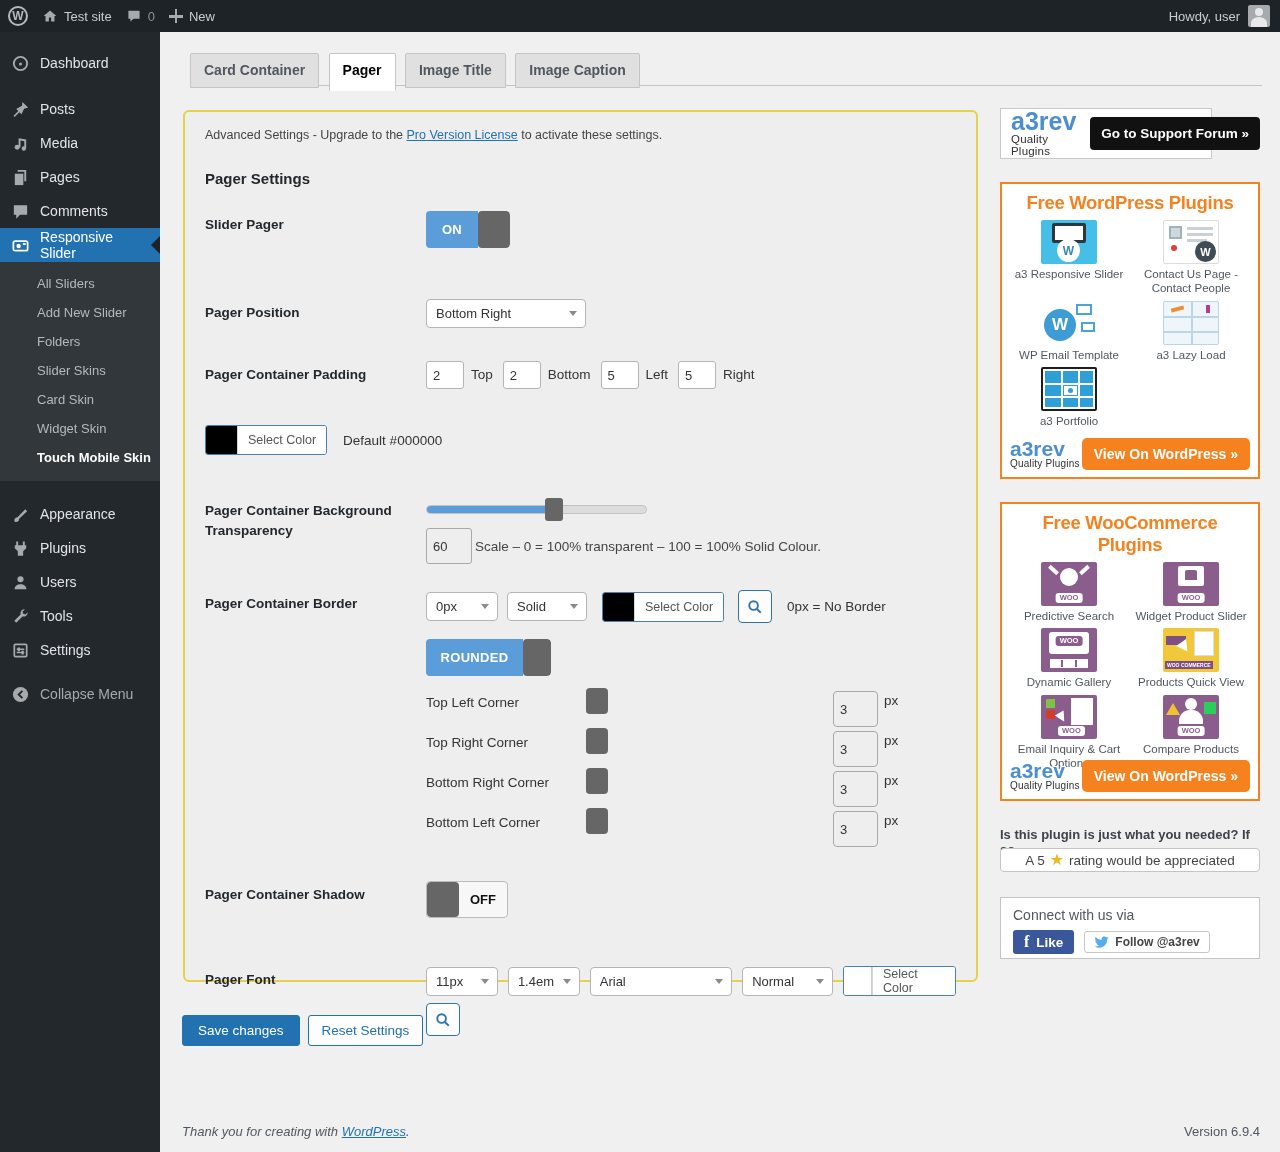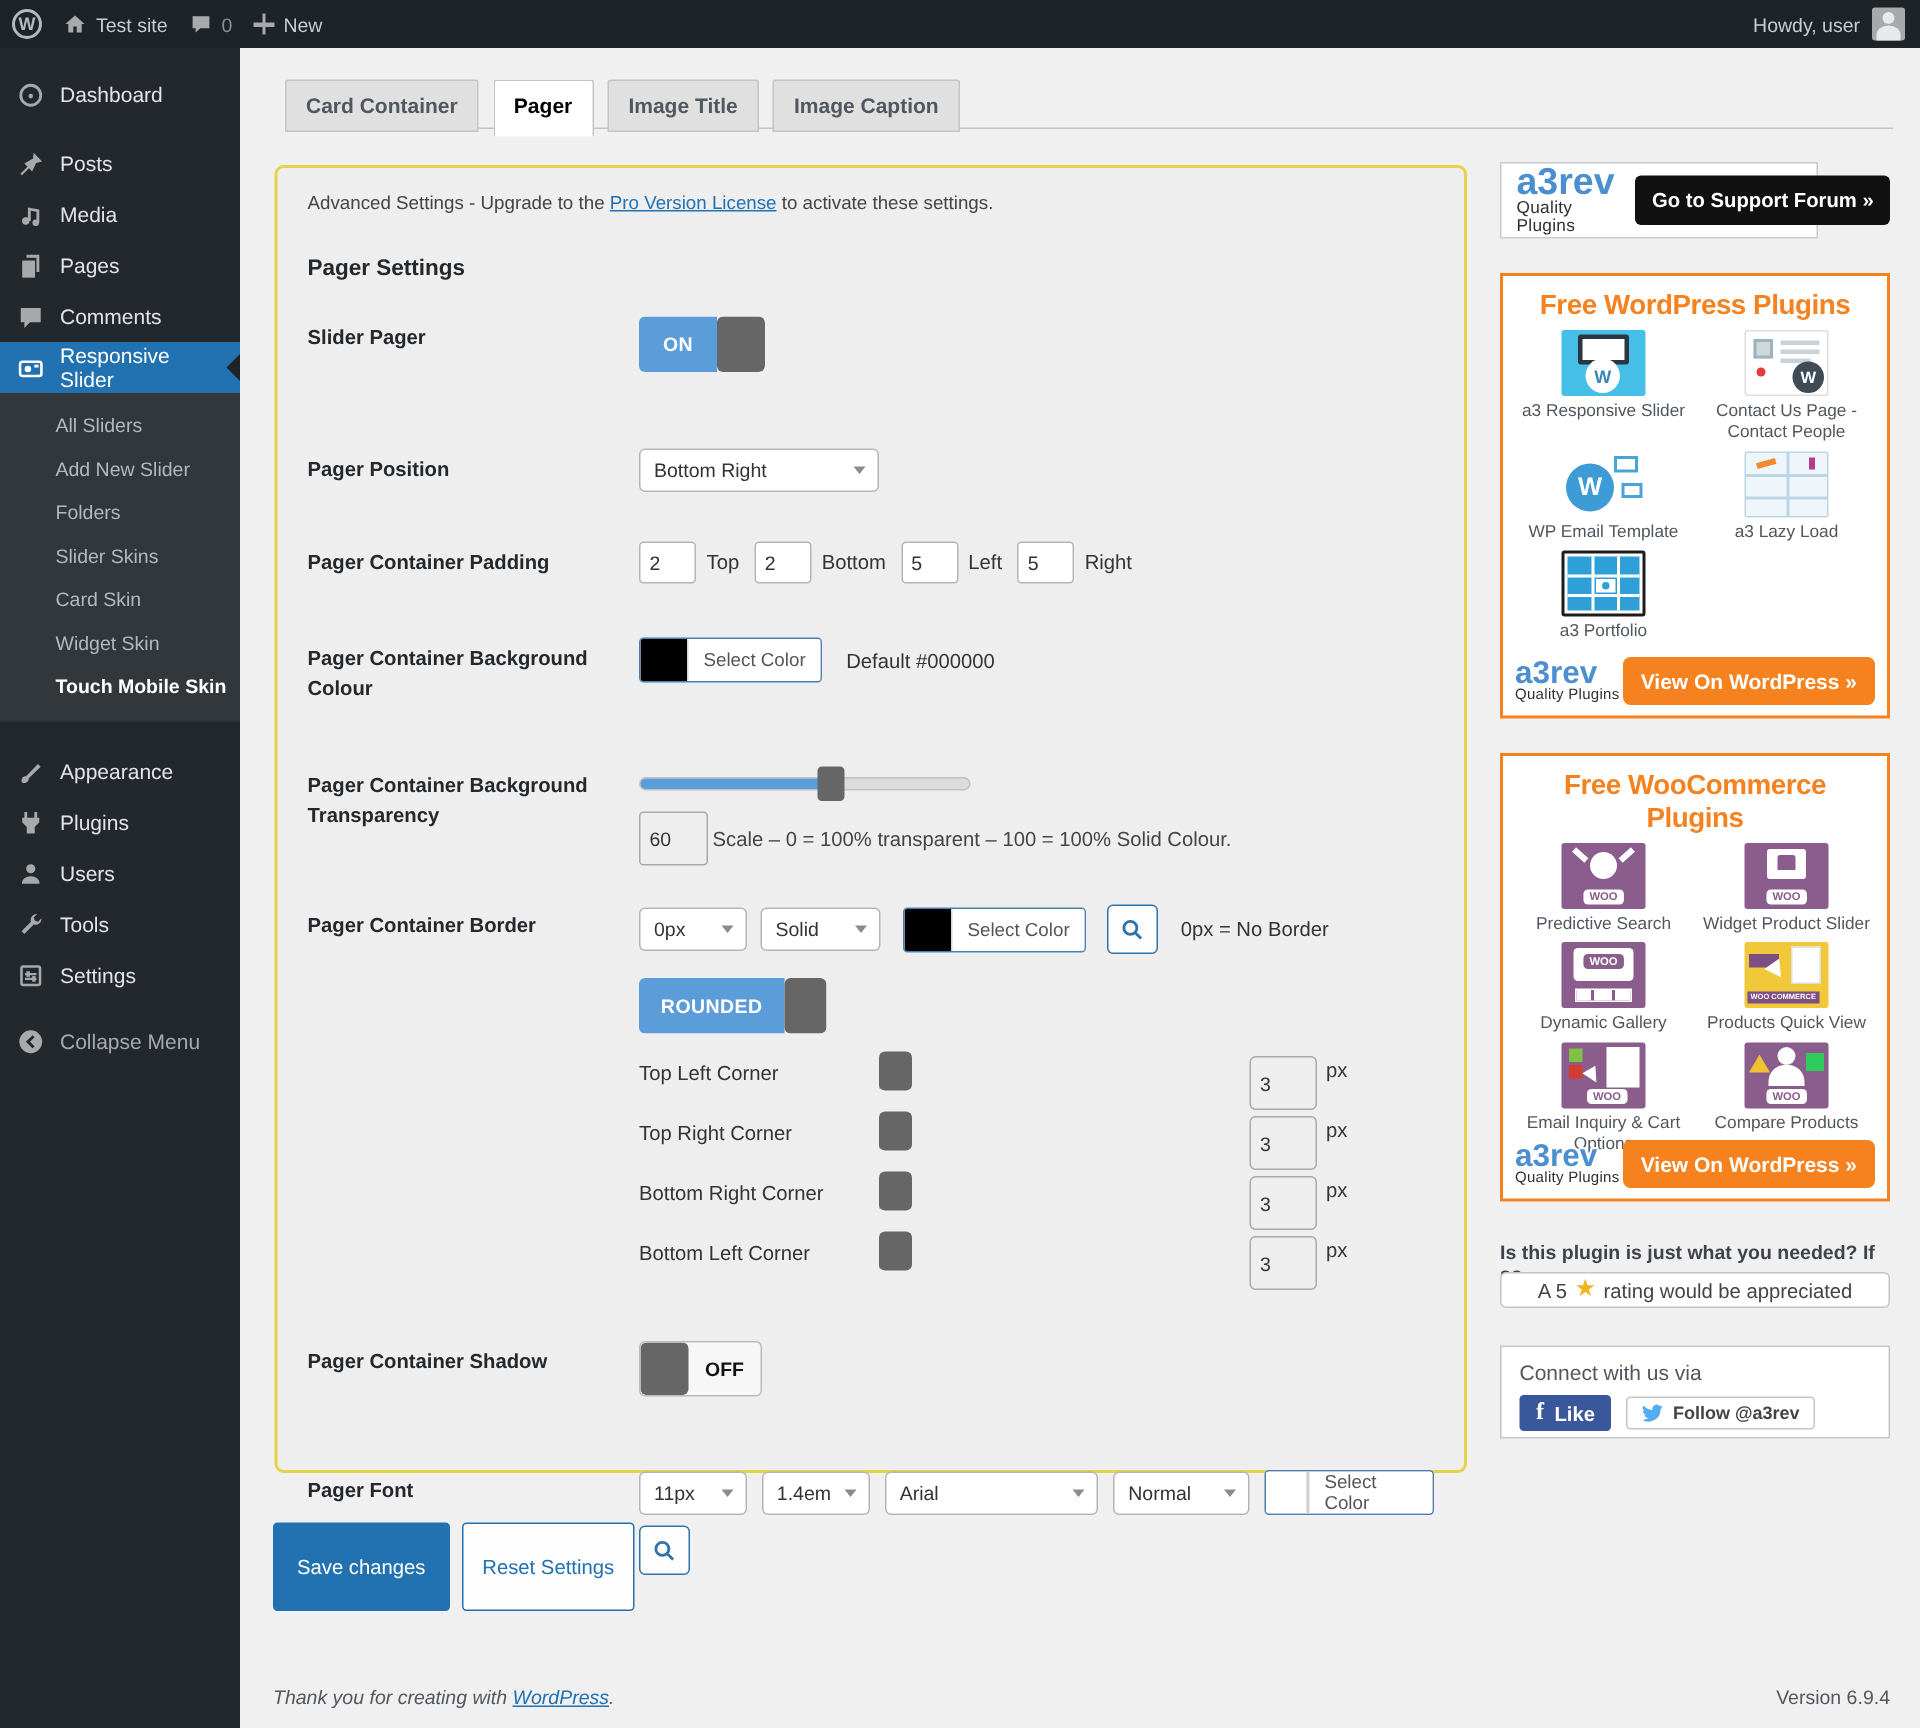--- a/index.html
+++ b/index.html
@@ -99,21 +99,21 @@
   .hint{font-size:13.5px;color:#333}
 
   .corner-row{display:flex;align-items:flex-start;height:40px}
   .corner-lab{width:160px;flex:0 0 160px;font-size:13.5px;color:#333;padding-top:4px}
   .corner-slider-wrap{width:223px;padding-top:4px}
   .corner-in{margin-left:24px}
   .px{font-size:13.5px;color:#333;margin-left:6px;padding-top:2px}
 
   
   .actions{position:absolute;left:22px;top:983px;display:flex;gap:8px}
-  .btn-primary{background:#2271b1;border:1px solid #2271b1;color:#fff;font-size:13.5px;padding:21px 15px;border-radius:3px;cursor:pointer;font-family:inherit}
+  .btn-primary{background:#2271b1;border:1px solid #2271b1;color:#fff;font-size:13.5px;padding:7px 15px;border-radius:3px;cursor:pointer;font-family:inherit}
   .btn-secondary{background:#fdfdfd;border:1px solid #2271b1;color:#2271b1;font-size:13.5px;padding:7px 13px;border-radius:3px;cursor:pointer;font-family:inherit}
 
   
   .rightcol{position:absolute;left:840px;top:76px;width:212px}
   .support-box{display:flex;align-items:center;gap:14px;background:#fff;border:1px solid #c9c9c9;padding:8px 10px;height:51px}
   .a3logo{font-size:25px;font-weight:bold;color:#4c8fd0;line-height:.95;text-shadow:1px 1px 0 #fff,-1px -1px 0 #fff,1px -1px 0 #fff,-1px 1px 0 #fff}
   .a3sub{font-size:11.5px;color:#2f2f2f;letter-spacing:.2px}
   .blackbtn{background:#111;color:#fff;font-weight:bold;font-size:13.5px;padding:9px 11px;border-radius:4px;cursor:pointer;white-space:nowrap}
 
   .fp-box{position:absolute;left:0;width:260px;background:#fff;border:2px solid #f5821f;padding:6px 6px 8px}
@@ -401,21 +401,20 @@
           <input class="tin pad-in" value="2" style="">
           <span class="pad-lab">Bottom</span>
           <input class="tin pad-in" value="5" style="">
           <span class="pad-lab">Left</span>
           <input class="tin pad-in" value="5" style="">
           <span class="pad-lab">Right</span>
         </div>
       </div>
 
       <div class="frow" style="margin-top:36px">
-        <div class="rl">Pager Container Background Colour</div>
         <div class="rc" style="display:flex;align-items:flex-start">
           <div class="scgroup">
             <span class="swatch black"></span>
             <span class="scbtn">Select Color</span>
           </div>
           <span class="hint" style="margin:8px 0 0 16px">Default #000000</span>
         </div>
       </div>
 
       <div class="frow" style="margin-top:42px">

